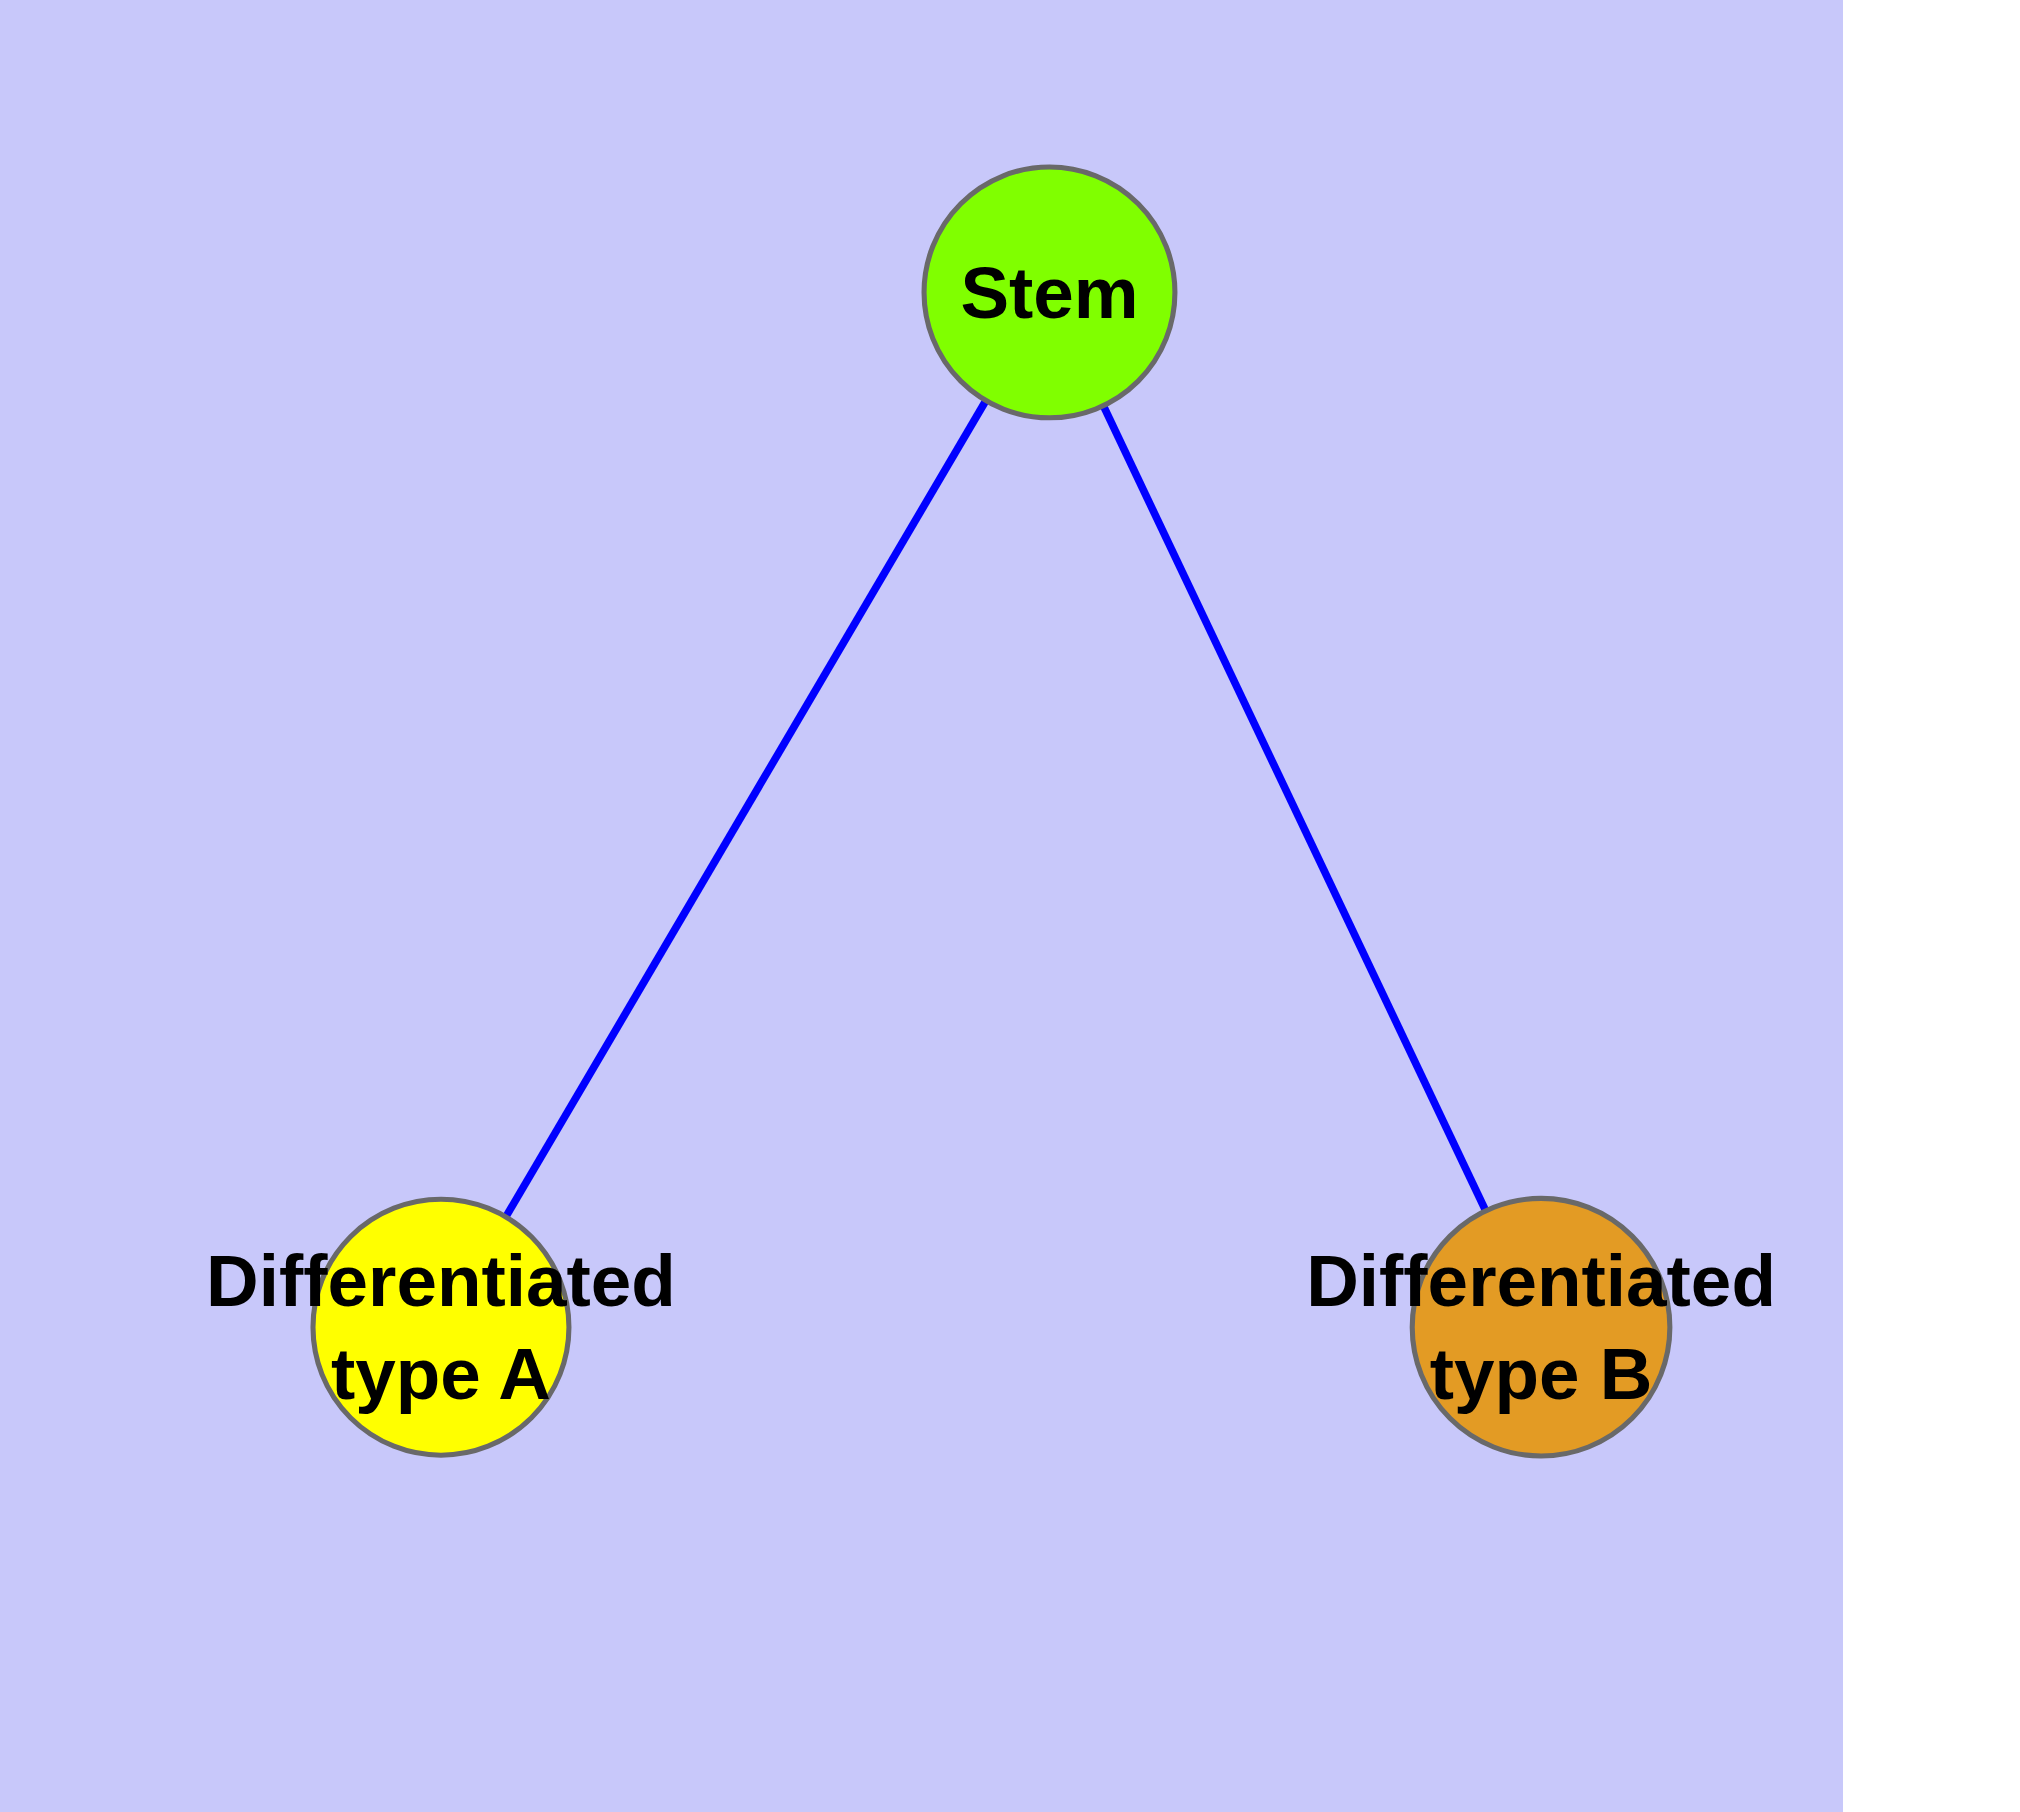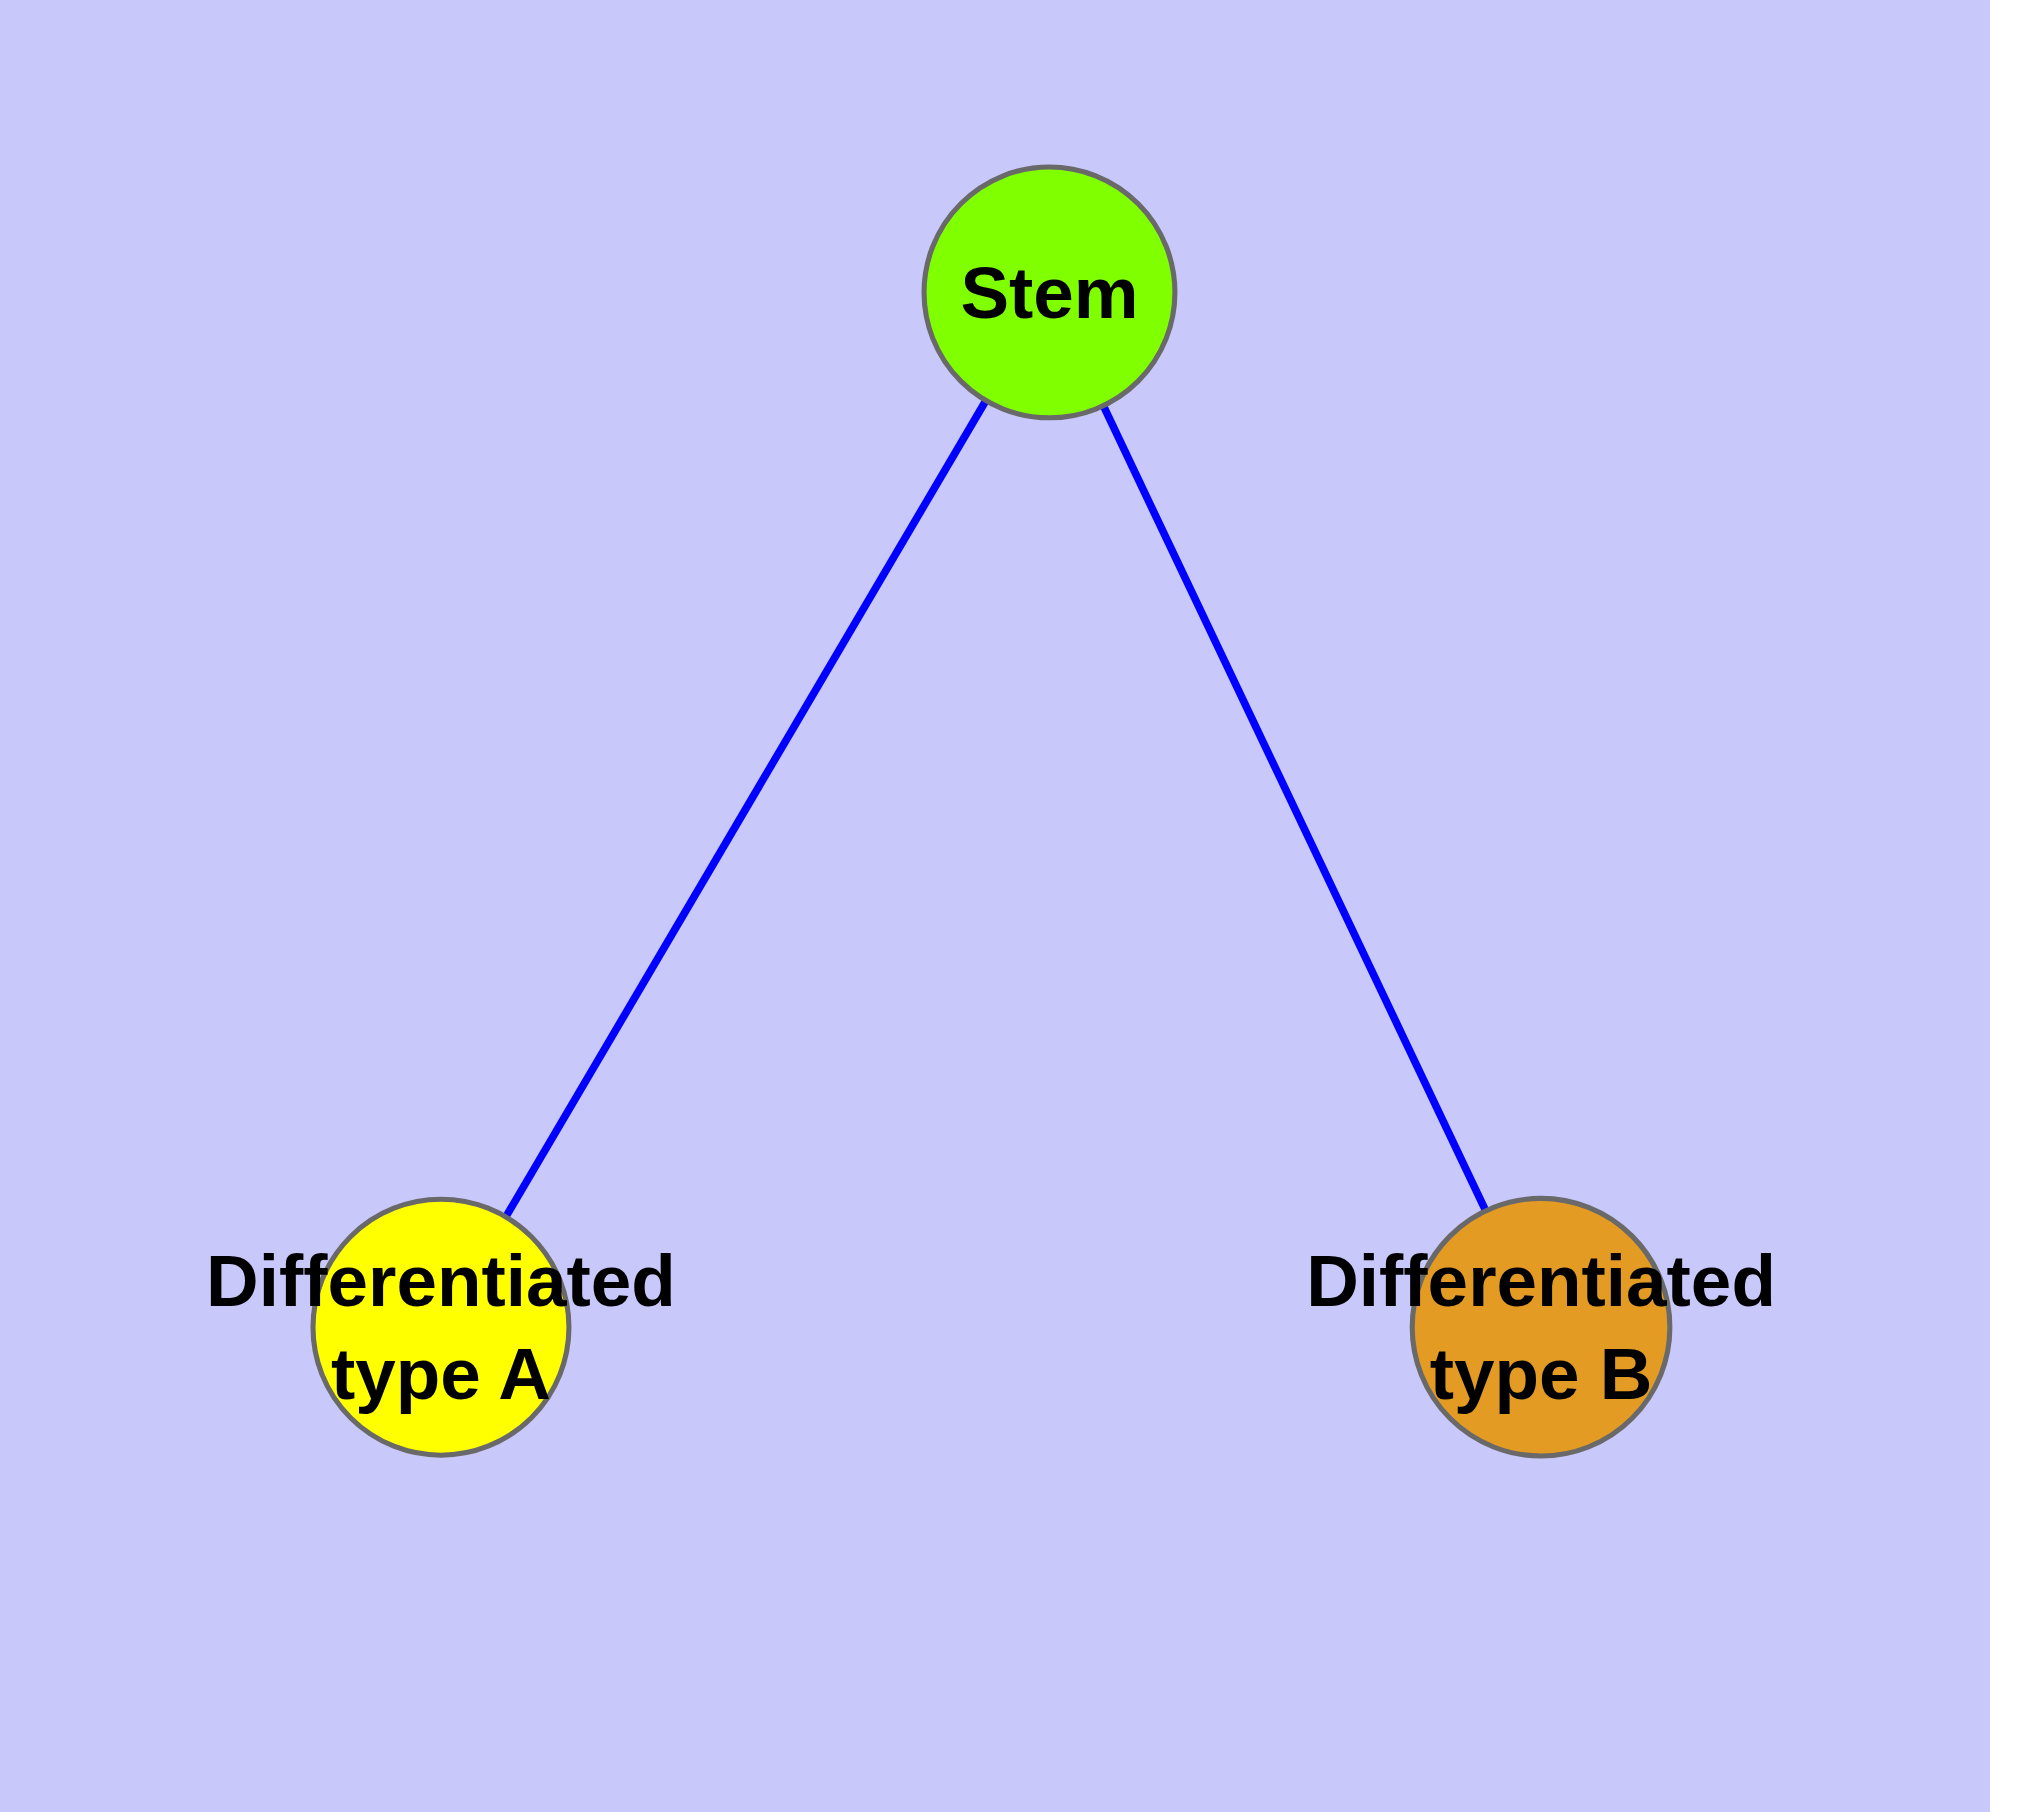--- a/index.html
+++ b/index.html
@@ -7,21 +7,21 @@
     padding: 0;
   }
   body {
     width: 2021px;
     height: 1812px;
     overflow: hidden;
     font-family: "Liberation Sans", sans-serif;
   }
   #canvas {
     position: relative;
-    width: 1990px;
+    width: 1843px;
     height: 1812px;
     background: #c8c8fa;
   }
   #graph-svg {
     position: absolute;
     top: 0;
     left: 0;
     width: 2021px;
     height: 1812px;
   }

